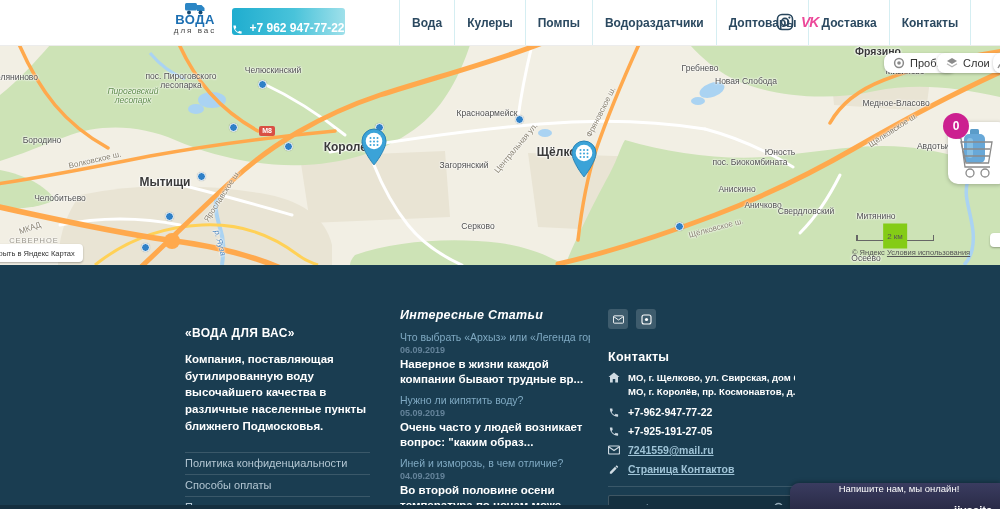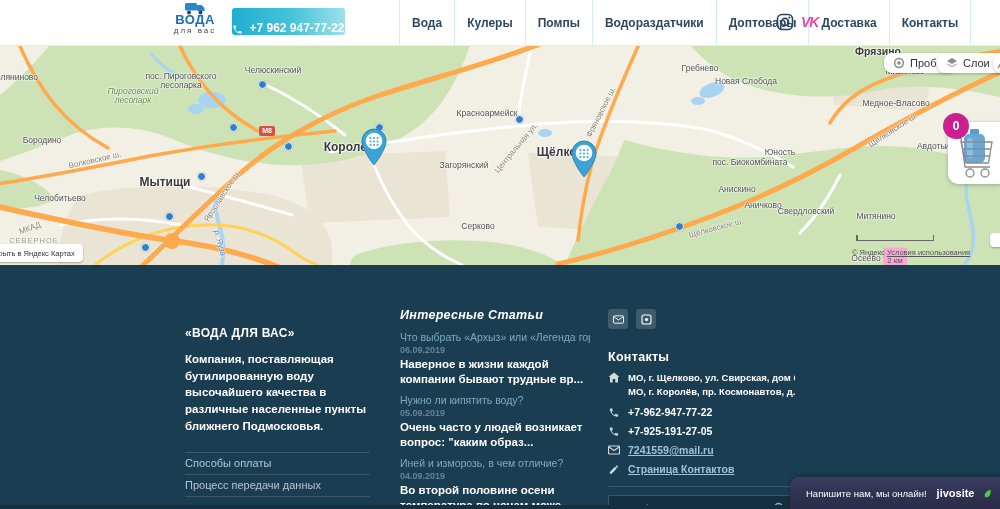--- a/index.html
+++ b/index.html
@@ -38,21 +38,21 @@
   .road-shield{position:absolute;left:259px;top:81px;width:16px;height:10px;background:#d94f43;border-radius:2px;color:#fff;font-size:7px;font-weight:bold;text-align:center;line-height:10px;}
   .map-btn{position:absolute;top:8px;height:20px;background:#fff;border-radius:8px;box-shadow:0 1px 3px rgba(0,0,0,.25);display:flex;align-items:center;gap:5px;padding:0 9px;font-size:11px;color:#333;cursor:pointer;white-space:nowrap;}
   .btn-traffic{left:884px;}
   .btn-layers{left:937px;}
   .btn-cut{left:993px;width:18px;padding:0 4px;}
   .open-ymaps{position:absolute;left:-22px;top:199px;height:18px;background:#fff;border-radius:4px;box-shadow:0 1px 2px rgba(0,0,0,.3);font-size:7.5px;color:#333;padding:0 8px;display:flex;align-items:center;cursor:pointer;white-space:nowrap;}
   .map-scale{position:absolute;left:856px;top:195px;width:78px;border-bottom:1.5px solid #666;}
   .map-scale::before,.map-scale::after{content:"";position:absolute;width:1.5px;height:5px;background:#666;top:-5px;}
   .map-scale::before{left:0;}
   .map-scale::after{right:0;}
-  .map-scale span{position:absolute;left:50%;top:-4px;transform:translate(-50%,-50%);background:#f9a8d4;padding:8px 4px;font-size:8px;color:#555;margin-top:24px;}
+  .map-scale span{position:absolute;left:50%;top:-4px;transform:translate(-50%,-50%);background:#84cc16;padding:8px 4px;font-size:8px;color:#555;}
   .btn-ruler{position:absolute;left:990px;top:188px;width:16px;height:14px;background:#fff;border-radius:4px;box-shadow:0 1px 2px rgba(0,0,0,.3);cursor:pointer;}
   .map-copy{position:absolute;left:852px;top:203px;font-size:7.5px;color:#555;white-space:nowrap;}
   .map-copy a{color:#555;text-decoration:underline;cursor:pointer;}
   .cart-card{position:absolute;left:948px;top:77px;width:60px;height:62px;background:#fff;border-radius:10px;box-shadow:0 1px 4px rgba(0,0,0,.25);cursor:pointer;}
   .cart-badge{position:absolute;left:943px;top:68px;width:26px;height:26px;border-radius:50%;background:#cc2090;color:#fff;font-size:12px;font-weight:bold;display:flex;align-items:center;justify-content:center;z-index:5;}
 
   
   .footer{position:absolute;top:265px;left:0;width:1000px;height:244px;background:#1a3d51;overflow:hidden;}
   .footer-bottom-strip{position:absolute;left:0;bottom:0;width:1000px;height:4px;background:#152f3f;}
   .fcol{position:absolute;top:0;height:244px;}
@@ -77,21 +77,21 @@
   .c-row .c-ico{flex:0 0 12px;margin-top:1px;}
   .c-addr{font-size:9.5px;font-weight:bold;line-height:14px;white-space:nowrap;overflow:hidden;}
   .c-text{font-size:10.5px;font-weight:bold;}
   .c-link{font-size:10.5px;font-weight:bold;color:#9fc3d6;text-decoration:underline;cursor:pointer;}
   .c-divider{border-top:1px solid rgba(255,255,255,.14);margin-top:11px;}
   .search-box{margin-top:8px;height:24px;background:rgba(0,0,0,.2);border:1px solid rgba(255,255,255,.18);border-radius:2px;display:flex;align-items:center;padding:0 8px;}
   .search-box input{flex:1;background:transparent;border:none;outline:none;color:#cfdbe3;font-size:11px;font-family:"Liberation Sans",sans-serif;}
   .search-box input::placeholder{color:#7d96a6;}
 
   
-  .jivo{position:absolute;right:0;bottom:0;width:186px;height:32px;background:linear-gradient(180deg,#3a3c60,#2a2b47);border-radius:9px 0 0 0;display:flex;align-items:center;padding:0 8px 0 16px;gap:10px;z-index:50;cursor:pointer;box-shadow:0 -1px 4px rgba(0,0,0,.3);}
+  .jivo{position:absolute;right:0;bottom:0;width:186px;height:26px;background:linear-gradient(180deg,#3a3c60,#2a2b47);border-radius:9px 0 0 0;display:flex;align-items:center;padding:0 8px 0 16px;gap:10px;z-index:50;cursor:pointer;box-shadow:0 -1px 4px rgba(0,0,0,.3);flex-direction:column;}
   .jivo-msg{color:#fff;font-size:9.5px;white-space:nowrap;}
   .jivo-brand{color:#fff;font-size:11px;font-weight:bold;margin-left:auto;}
 </style>
 </head>
 <body>
 
 <div id="page">
 
   <div class="header">
     <div class="logo">
@@ -364,20 +364,21 @@
       <span>© Яндекс</span>
       <a>Условия использования</a>
     </div>
   </div>
 
   <div class="footer">
     <div class="fcol fcol-about">
       <h4 class="f-h4 about-h">«ВОДА ДЛЯ ВАС»</h4>
       <p class="about-p">Компания, поставляющая бутилированную воду высочайшего качества в различные населенные пункты ближнего Подмосковья.</p>
       <ul class="f-links" id="footer-links">
+  <li><span>Политика конфиденциальности</span></li>
 
 
   <li><span>Способы оплаты</span></li>
 
   <li><span>Процесс передачи данных</span></li>
 
 </ul>
     </div>
 
     <div class="fcol fcol-articles">

